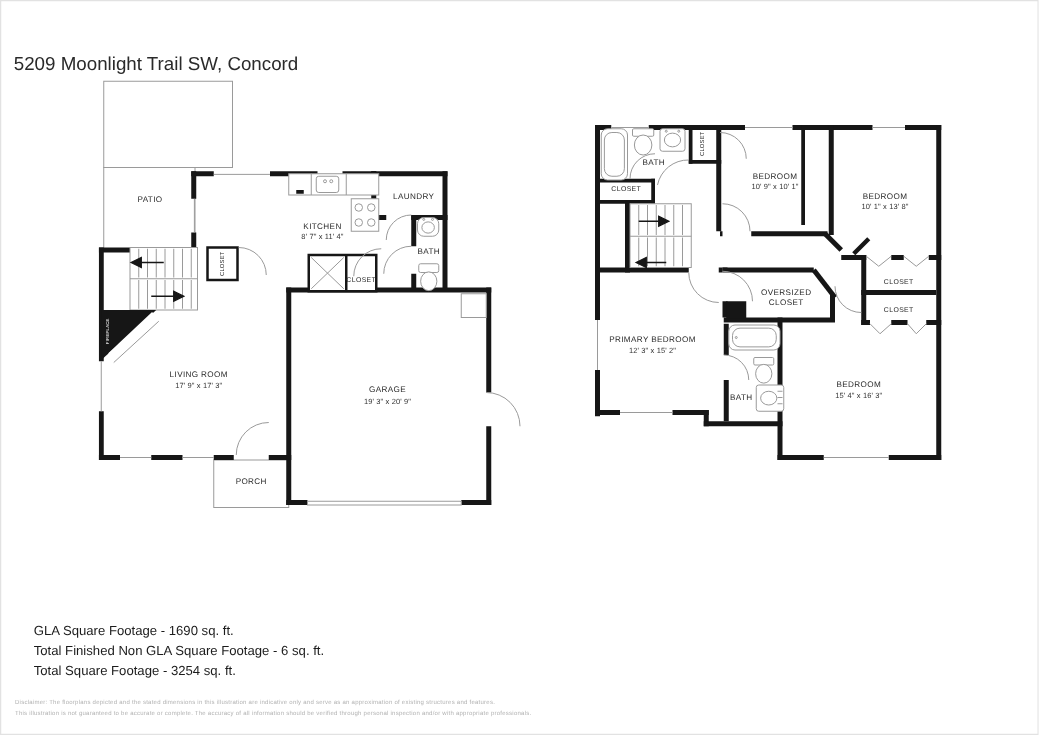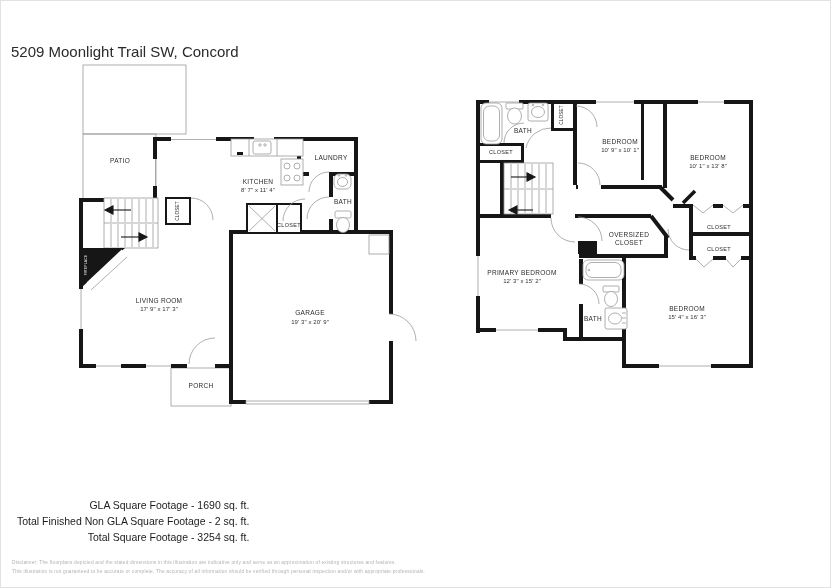--- a/index.html
+++ b/index.html
@@ -9,22 +9,22 @@
   .title{position:absolute;left:10px;top:14px;font-size:15px;color:#2a2a2a;margin-top:28px;}
   .plan-svg{position:absolute;}
   .lbl{position:absolute;font-size:6.5px;line-height:1.25;letter-spacing:.3px;
        color:#2a2a2a;white-space:nowrap;transform:translate(-50%,-50%);
        text-align:center;}
   .dims{font-size:6px;letter-spacing:.1px;color:#333;}
   .sm{font-size:5.5px;}
   .vert{transform:translate(-50%,-50%) rotate(-90deg);font-size:4.6px;letter-spacing:.2px;}
   .fp{color:#fff;font-size:3.4px;transform:translate(-50%,-50%) rotate(-90deg);letter-spacing:.2px;}
   .multi{white-space:normal;width:48px;}
-  .summary{position:absolute;left:16px;top:496px;font-size:10.5px;
-           line-height:16px;color:#1c1c1c;text-align:right;}
+  .summary{position:absolute;left:26px;top:496px;font-size:10.5px;
+           line-height:16px;color:#1c1c1c;}
   .disclaimer{position:absolute;left:11px;font-size:4.8px;color:#b2b2b2;letter-spacing:.2px;}
   
   .w{fill:#161616;}
   .t{fill:none;stroke:#9a9a9a;stroke-width:0.8;}
   .tf{fill:#ffffff;stroke:#9a9a9a;stroke-width:0.8;}
   .bl{stroke:#161616;fill:none;}
   .ar{fill:#161616;stroke:#161616;stroke-width:1.1;}
 </style>
 </head>
 <body>
@@ -324,20 +324,20 @@
   <div class="lbl sm" style="left:718px;top:226px">CLOSET</div>
   <div class="lbl sm" style="left:718px;top:248px">CLOSET</div>
   <div class="lbl" style="left:521px;top:272px">PRIMARY BEDROOM</div>
   <div class="lbl dims" style="left:521px;top:281px">12' 3" x 15' 2"</div>
   <div class="lbl" style="left:592px;top:318px">BATH</div>
   <div class="lbl" style="left:686px;top:308px">BEDROOM</div>
   <div class="lbl dims" style="left:686px;top:317px">15' 4" x 16' 3"</div>
 
   <div class="summary">
     <div>GLA Square Footage - 1690 sq. ft.</div>
-    <div>Total Finished Non GLA Square Footage - 2 sq. ft.</div>
+    <div>Total Finished Non GLA Square Footage - 6 sq. ft.</div>
     <div>Total Square Footage - 3254 sq. ft.</div>
   </div>
 
   <div class="disclaimer" style="top:559px">Disclaimer: The floorplans depicted and the stated dimensions in this illustration are indicative only and serve as an approximation of existing structures and features.</div>
   <div class="disclaimer" style="top:568px">This illustration is not guaranteed to be accurate or complete. The accuracy of all information should be verified through personal inspection and/or with appropriate professionals.</div>
 
 </div>
 
 </body></html>

